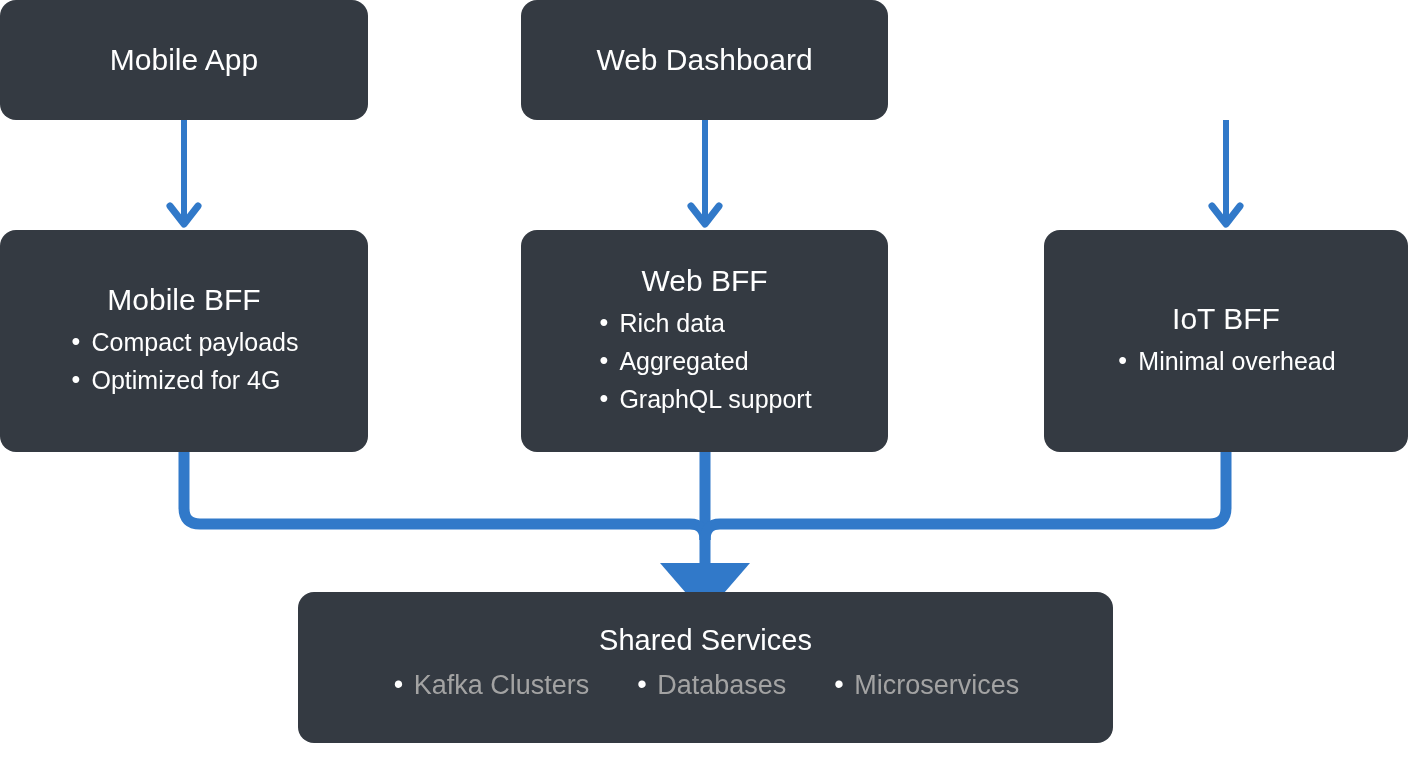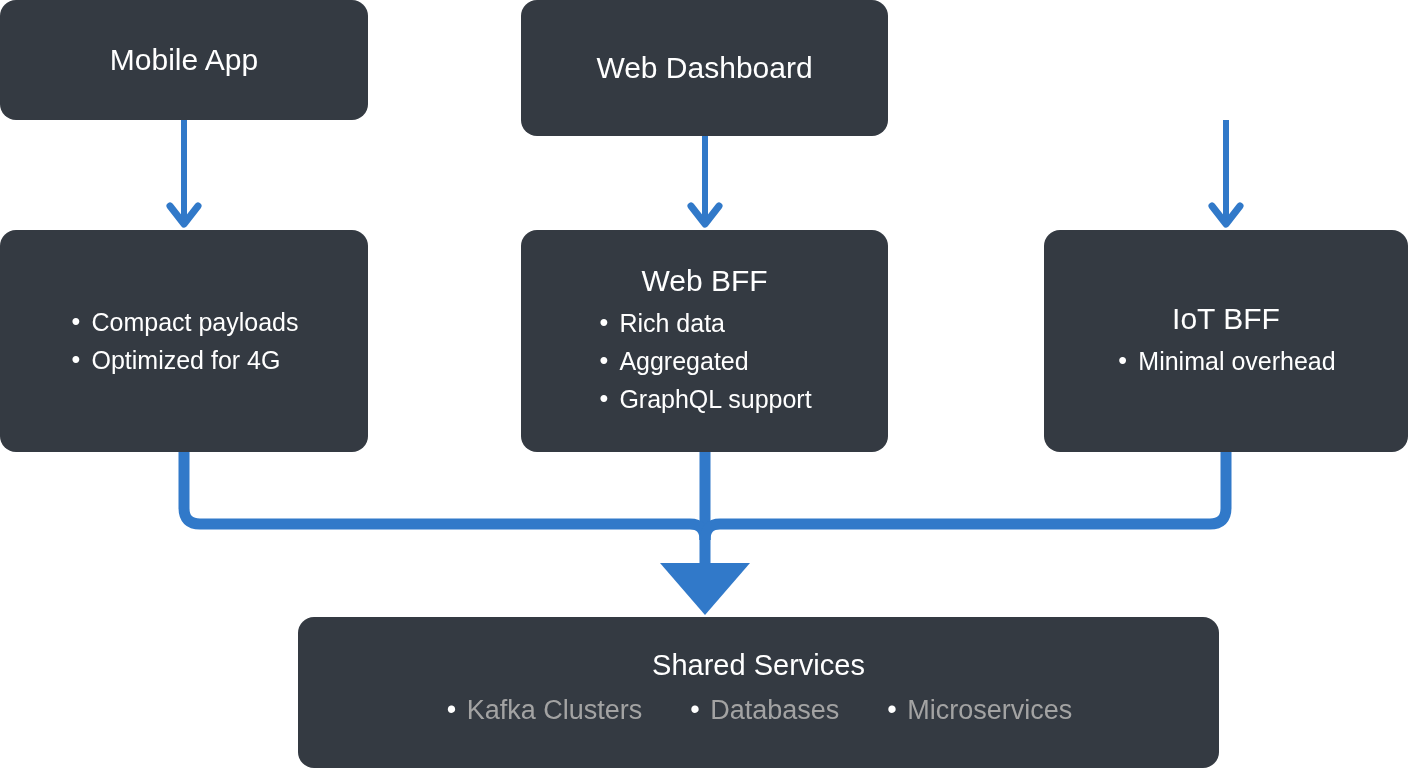--- a/index.html
+++ b/index.html
@@ -65,33 +65,33 @@
     content: "\2022";
     position: absolute;
     left: 2px;
     top: -1px;
     font-size: 25px;
     line-height: 1.52;
     color: #ffffff;
   }
   
   #node-mobile-app  { left: 0px;    top: 0px;   width: 368px; height: 120px; }
-  #node-web-dash    { left: 521px;  top: 0px;   width: 367px; height: 136px; }
+  #node-web-dash    { left: 521px;  top: 0px;   width: 367px; height: 120px; }
   #node-iot-dev     { left: 1044px; top: 0px;   width: 364px; height: 120px; }
 
   
   #node-mobile-bff  { left: 0px;    top: 230px; width: 368px; height: 222px; }
   #node-web-bff     { left: 521px;  top: 230px; width: 367px; height: 222px; }
   #node-iot-bff     { left: 1044px; top: 230px; width: 364px; height: 222px; }
 
   
   #node-shared {
     left: 298px;
-    top: 617px;
-    width: 921px;
+    top: 592px;
+    width: 815px;
     height: 151px;
     justify-content: flex-start;
     padding-top: 32px;
   }
   #node-shared .node-title { font-size: 29px; }
   .shared-bullets {
     display: flex;
     flex-direction: row;
     gap: 46px;
     margin-top: 12px;
@@ -154,20 +154,21 @@
   <div class="node client" id="node-mobile-app">
     <div class="node-title">Mobile App</div>
   </div>
 
   <div class="node client" id="node-web-dash">
     <div class="node-title">Web Dashboard</div>
   </div>
 
 
   <div class="node bff" id="node-mobile-bff">
+    <div class="node-title">Mobile BFF</div>
     <ul class="bullets">
       <li>Compact payloads</li>
       <li>Optimized for 4G</li>
     </ul>
   </div>
 
   <div class="node bff" id="node-web-bff">
     <div class="node-title">Web BFF</div>
     <ul class="bullets">
       <li>Rich data</li>

